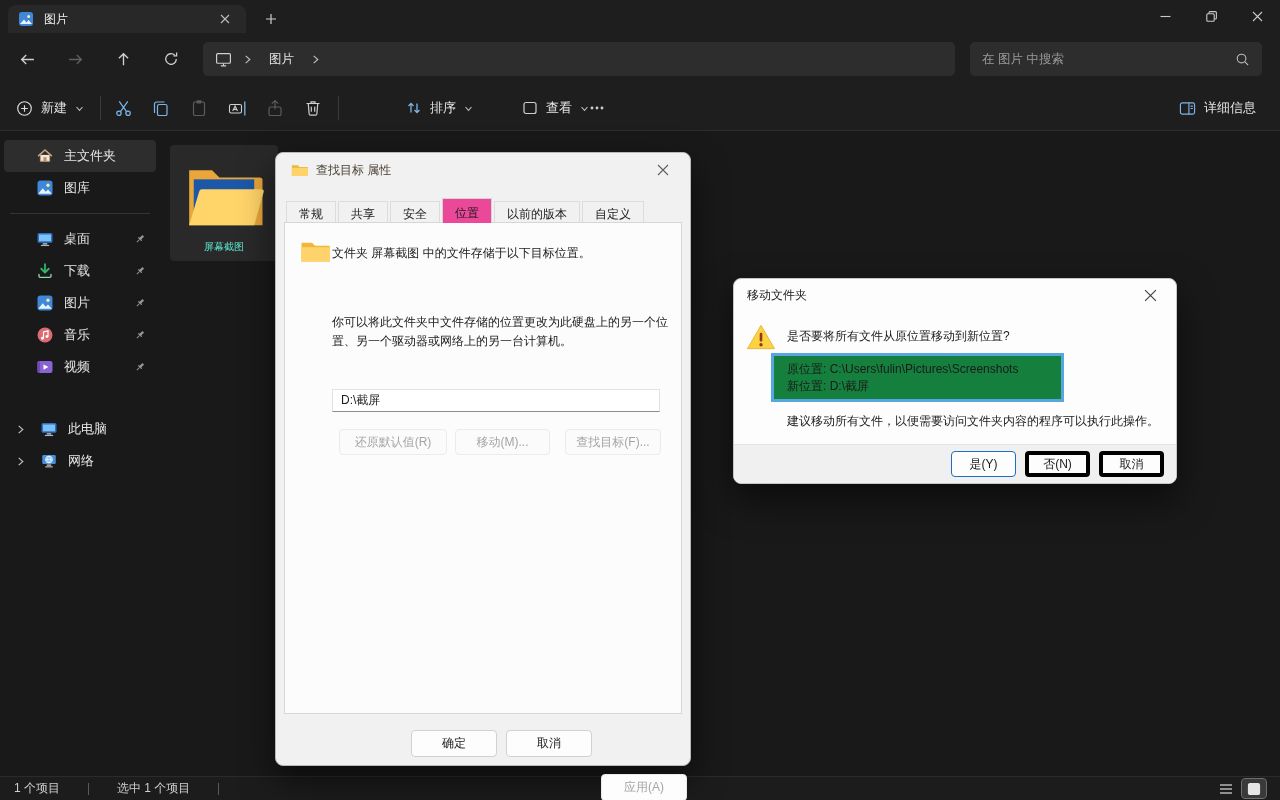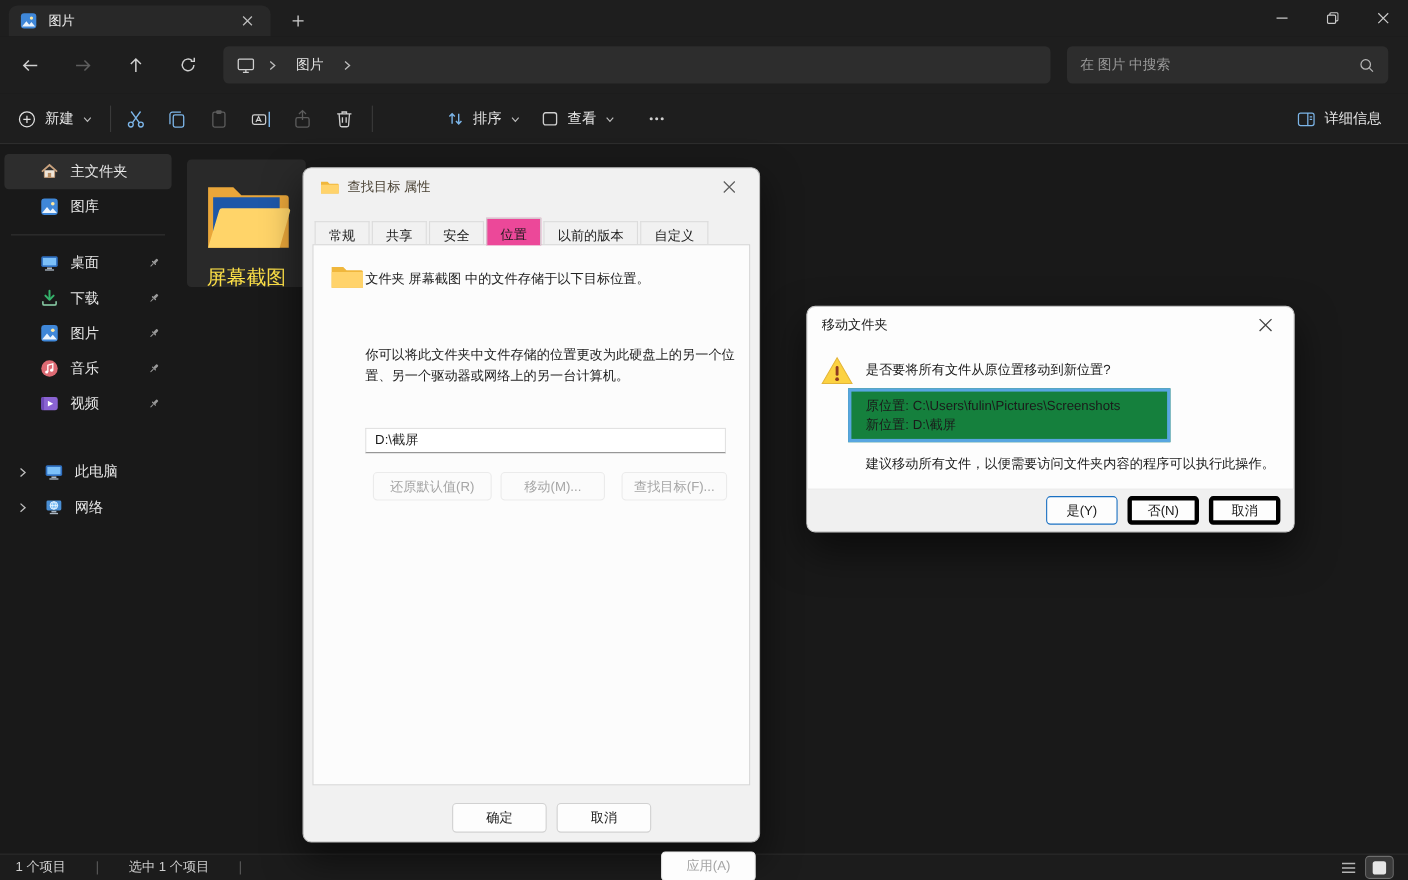--- a/index.html
+++ b/index.html
@@ -41,21 +41,21 @@
   .side-row.selected { background:#2d2d2d; }
   .side-label { font-size:13px; color:#e6e6e6; flex:1; white-space:nowrap; }
   .side-pin { position:absolute; right:10px; top:10px; }
   .side-chevron { width:20px; display:flex; justify-content:center; color:#bdbdbd; }
   .side-div { height:1px; background:#333; margin:9px 10px; }
   .side-gap { height:30px; }
 
   
   .content { position:absolute; left:160px; top:132px; right:0; bottom:24px; background:#191919; }
   .tile { position:absolute; left:10px; top:13px; width:108px; height:116px; background:rgba(255,255,255,.07); border-radius:4px; display:flex; flex-direction:column; align-items:center; padding-top:5px; }
-  .tile-label { font-size:18px; color:#fde047; margin-top:2px; }
+  .tile-label { font-size:10px; color:#5eead4; margin-top:2px; }
 
   
   .statusbar { position:absolute; left:0; bottom:0; width:1280px; height:24px; background:#1c1c1c; border-top:1px solid #2b2b2b; display:flex; align-items:center; font-size:12px; color:#cfcfcf; padding:0 14px; gap:28px; }
   .sb-sep { width:1px; height:12px; background:#5a5a5a; }
   .sb-right { position:absolute; right:14px; top:2px; display:flex; gap:4px; }
   .sb-view { width:24px; height:19px; display:flex; align-items:center; justify-content:center; border-radius:3px; }
   .sb-view.active { background:#3a3a3a; outline:1px solid #6e6e6e; }
 
   
   .props { position:absolute; left:275px; top:152px; width:416px; height:614px; background:#f1f1f1; border:1px solid #b9b9b9; border-radius:8px; box-shadow:0 14px 34px rgba(0,0,0,.55); z-index:10; color:#1a1a1a; }
@@ -245,21 +245,21 @@
       <svg width="16" height="16" viewBox="0 0 16 16" fill="none" stroke="#7cb5e8" stroke-width="1.3">
           <path d="M5 12.5v-9M2.5 6L5 3.4 7.5 6"></path>
           <path d="M11 3.5v9M8.5 10l2.5 2.6 2.5-2.6"></path>
         </svg>
     </span>
     <span>排序</span>
     <svg width="9" height="9" viewBox="0 0 12 12" fill="none" stroke="#bdbdbd" stroke-width="1.4">
         <path d="M2 4l4 4.5L10 4"></path>
       </svg>
   </div>
-  <div class="tb-item" style="left:482px;">
+  <div class="tb-item" style="left:512px;">
     <span>
       <svg width="16" height="16" viewBox="0 0 16 16" fill="none" stroke="#cfcfcf" stroke-width="1.2">
           <rect x="2" y="2.5" width="12" height="11" rx="2"></rect>
         </svg>
     </span>
     <span>查看</span>
     <svg width="9" height="9" viewBox="0 0 12 12" fill="none" stroke="#bdbdbd" stroke-width="1.4">
         <path d="M2 4l4 4.5L10 4"></path>
       </svg>
   </div>

